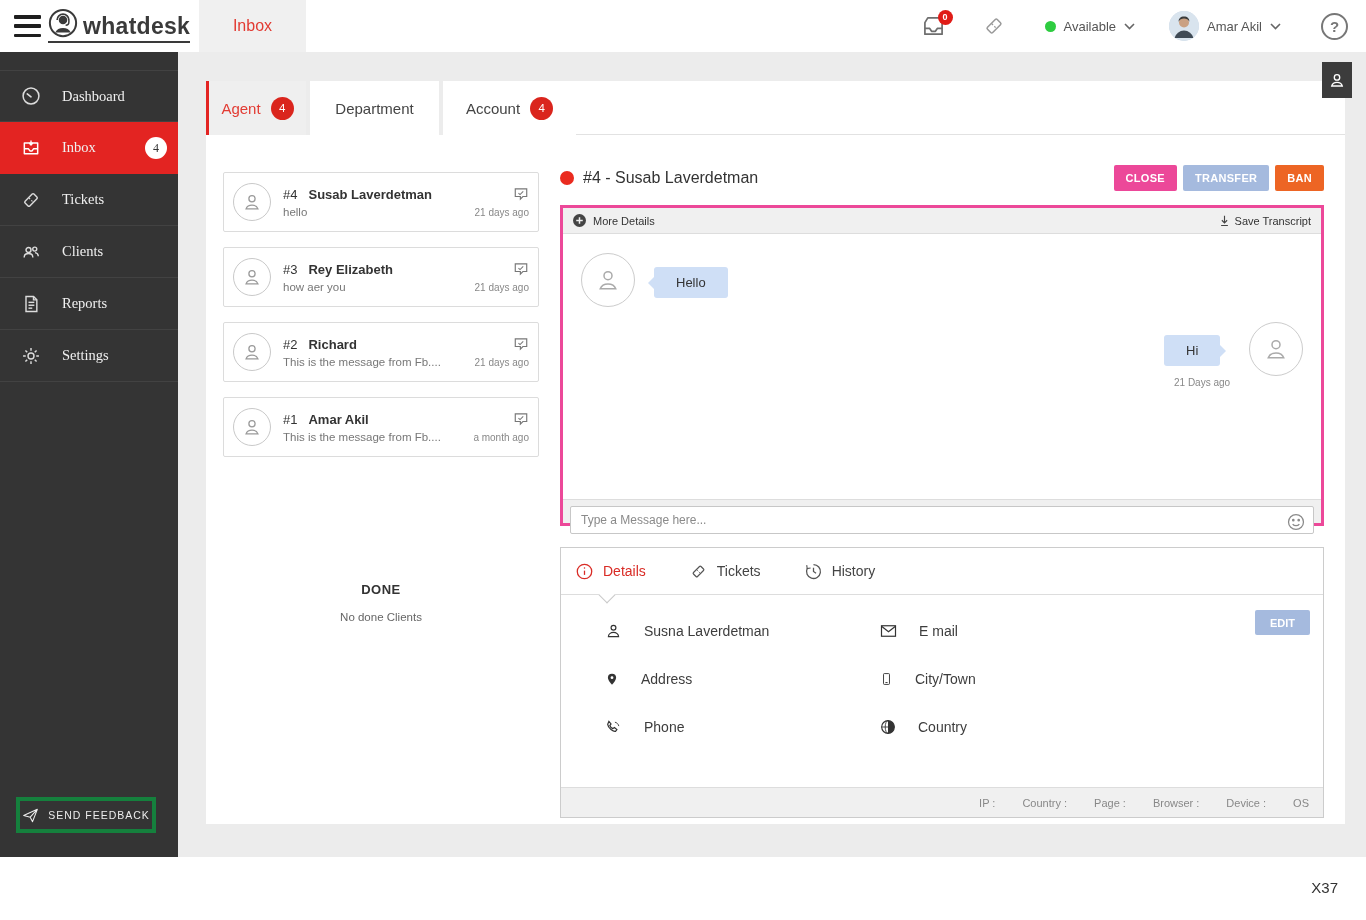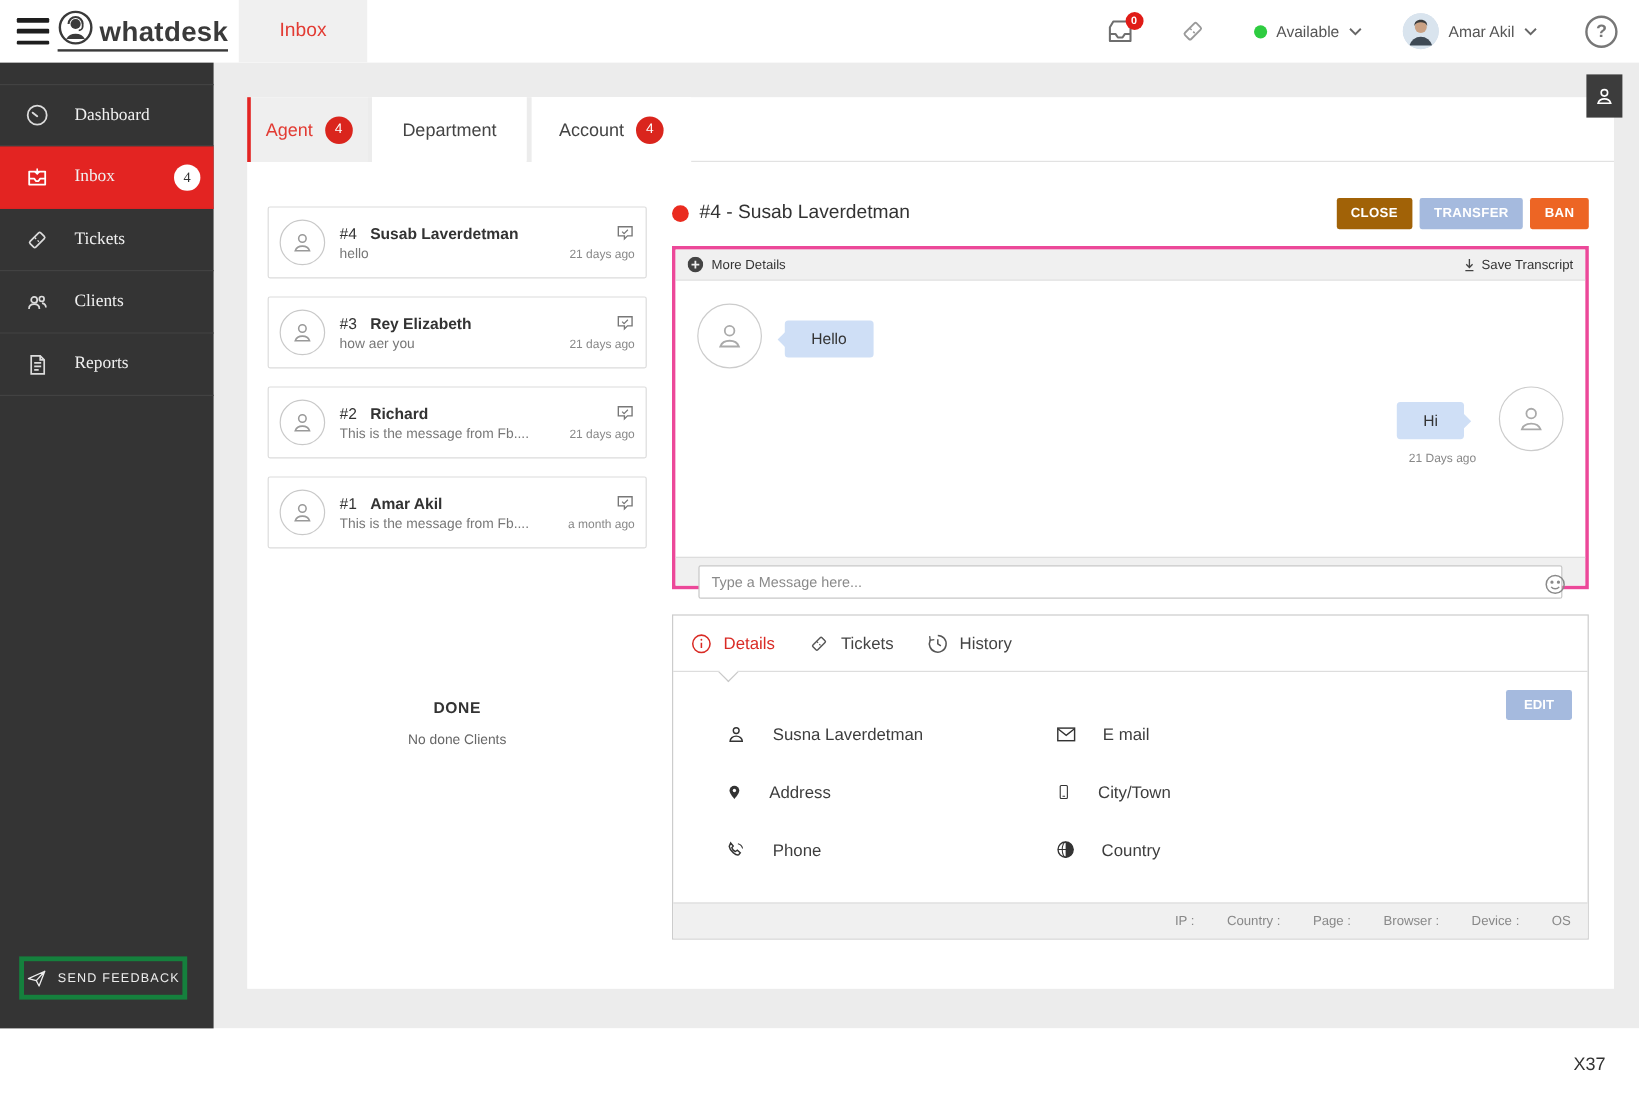--- a/index.html
+++ b/index.html
@@ -63,48 +63,48 @@
   .done-title { font-size:13px; font-weight:bold; color:#333; letter-spacing:.5px; }
   .done-empty { font-size:11.5px; color:#666; margin-top:14px; }
 
   
   .chat-col { position:absolute; left:354px; top:82px; width:764px; }
   .chat-head { height:30px; display:flex; align-items:center; }
   .chat-dot { width:14px; height:14px; border-radius:50%; background:#ea2b1f; margin-right:9px; }
   .chat-title { font-size:16px; color:#333; }
   .chat-actions { margin-left:auto; display:flex; gap:6px; }
   .btn { height:26px; border:none; border-radius:2px; color:#fff; font-size:11px; font-weight:bold; padding:0 12px; letter-spacing:.3px; cursor:pointer; font-family:inherit; }
-  .btn-close { background:#a16207; }
+  .btn-close { background:#ec4899; }
   .btn-transfer { background:#a5bade; }
   .btn-ban { background:#ed6524; }
 
   .chat-panel { margin-top:12px; border:3px solid #ec4899; background:#fff; }
   .more-bar { height:26px; background:#f0f0f0; border-bottom:1px solid #ddd; display:flex; align-items:center; padding:0 10px; }
   .more-left { display:flex; align-items:center; gap:7px; font-size:11px; color:#333; cursor:pointer; }
   .save-tr { margin-left:auto; display:flex; align-items:center; gap:5px; font-size:11px; color:#333; cursor:pointer; }
   .messages { position:relative; height:230px; background:#fff; }
   .msg-avatar { position:absolute; width:54px; height:54px; border-radius:50%; border:1px solid #ccc; display:flex; align-items:center; justify-content:center; background:#fff; }
   .bubble { position:absolute; background:#cfdff6; border-radius:3px; font-size:13px; color:#333; padding:8px 22px; }
   .bubble:after { content:""; position:absolute; top:9px; width:0; height:0; border:7px solid transparent; }
   .bubble.left:after { left:-13px; border-right-color:#cfdff6; }
   .bubble.right:after { right:-13px; border-left-color:#cfdff6; }
   .msg-time { position:absolute; font-size:10px; color:#888; }
-  .input-strip { height:24px; background:#f0f0f0; border-top:1px solid #ddd; padding:6px 19px; position:relative; }
+  .input-strip { height:24px; background:#f0f0f0; border-top:1px solid #ddd; padding:6px 7px; position:relative;margin-top:35px; }
   .msg-input { width:100%; height:28px; border:1px solid #c7c7c7; border-radius:2px; padding:0 34px 0 10px; font-size:12px; color:#333; font-family:inherit; background:#fff; }
   .msg-input::placeholder { color:#8a8a8a; }
   .smiley { position:absolute; right:16px; top:13px; cursor:pointer; }
 
   
   .details-panel { margin-top:21px; border:1px solid #ccc; background:#fff; position:relative; }
-  .d-tabs { height:47px; border-bottom:1px solid #ddd; display:flex; align-items:center; padding-left:15px; gap:28px; position:relative; }
+  .d-tabs { height:47px; border-bottom:1px solid #ddd; display:flex; align-items:center; padding-left:15px; gap:44px; position:relative; }
   .d-tab { display:flex; align-items:center; gap:10px; font-size:14px; color:#444; cursor:pointer; }
   .d-tab.active { color:#d92b25; }
   .tab-marker { position:absolute; left:40px; top:41px; width:12px; height:12px; background:#fff; border-right:1px solid #c9c9c9; border-bottom:1px solid #c9c9c9; transform:rotate(45deg); }
   .edit-btn { position:absolute; right:13px; top:62px; width:55px; height:25px; background:#a5bade; border:none; border-radius:2px; color:#fff; font-size:11px; font-weight:bold; cursor:pointer; font-family:inherit; }
-  .fields { position:absolute; left:44px; top:75px; display:grid; grid-template-columns:275px 330px; grid-auto-rows:48px; }
+  .fields { position:absolute; left:44px; top:59px; display:grid; grid-template-columns:275px 330px; grid-auto-rows:48px; }
   .field { display:flex; align-items:center; gap:22px; }
   .field-label { font-size:14px; color:#3d3d3d; }
   .d-body-spacer { height:192px; }
   .meta-bar { height:30px; background:#f0f0f0; border-top:1px solid #ddd; display:flex; align-items:center; justify-content:flex-end; gap:27px; padding-right:14px; }
   .meta-item { font-size:11px; color:#888; }
 
   
   .page-footer { position:absolute; left:0; top:857px; width:1366px; height:63px; background:#fff; }
   .copyright { position:absolute; left:0; width:100%; top:28px; text-align:center; font-size:11px; color:#777; }
   .page-ref { position:absolute; right:28px; top:22px; font-size:15px; color:#333; }
@@ -229,20 +229,29 @@
         <span>
             <svg width="20" height="20" viewBox="0 0 24 24" fill="none" stroke="#dcdcdc" stroke-width="1.7">
               <path d="M6 3h9l4 4v14H6z"></path>
               <path d="M15 3v4h4"></path>
               <line x1="9" y1="10" x2="16" y2="10"></line>
               <line x1="9" y1="13.5" x2="16" y2="13.5"></line>
               <line x1="9" y1="17" x2="13.5" y2="17"></line>
             </svg>
           </span>
         <span class="nav-label">Reports</span>
+      </div>
+      <div class="nav-item">
+        <span>
+            <svg width="20" height="20" viewBox="0 0 24 24" fill="none" stroke="#dcdcdc" stroke-width="1.7">
+              <circle cx="12" cy="12" r="3.6"></circle>
+              <path d="M12 2.5v3.2 M12 18.3v3.2 M2.5 12h3.2 M18.3 12h3.2 M5.3 5.3l2.2 2.2 M16.5 16.5l2.2 2.2 M18.7 5.3l-2.2 2.2 M7.5 16.5l-2.2 2.2"></path>
+            </svg>
+          </span>
+        <span class="nav-label">Settings</span>
       </div>
     </nav>
     <button class="feedback-btn">
       <span>
           <svg width="17" height="15" viewBox="0 0 24 22">
             <path d="M2 11 22 2 15 20l-3.4-6.5L2 11z M11.6 13.5 22 2" fill="none" stroke="#ececec" stroke-width="1.6" stroke-linejoin="round"></path>
           </svg>
         </span>
       <span>SEND FEEDBACK</span>
     </button>

